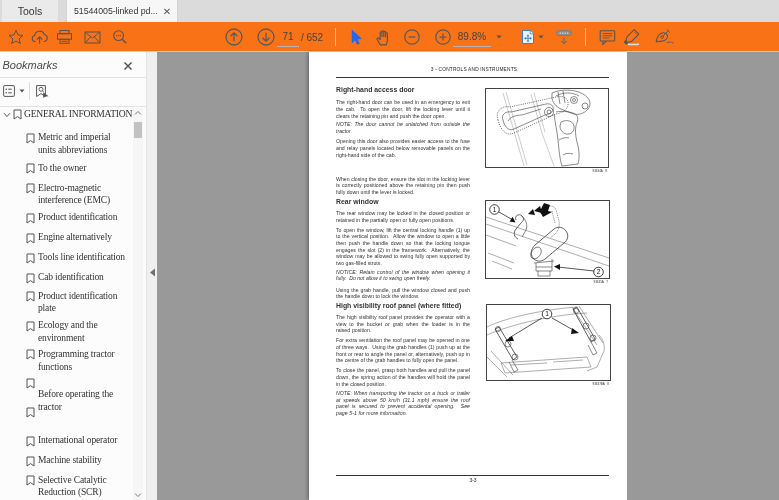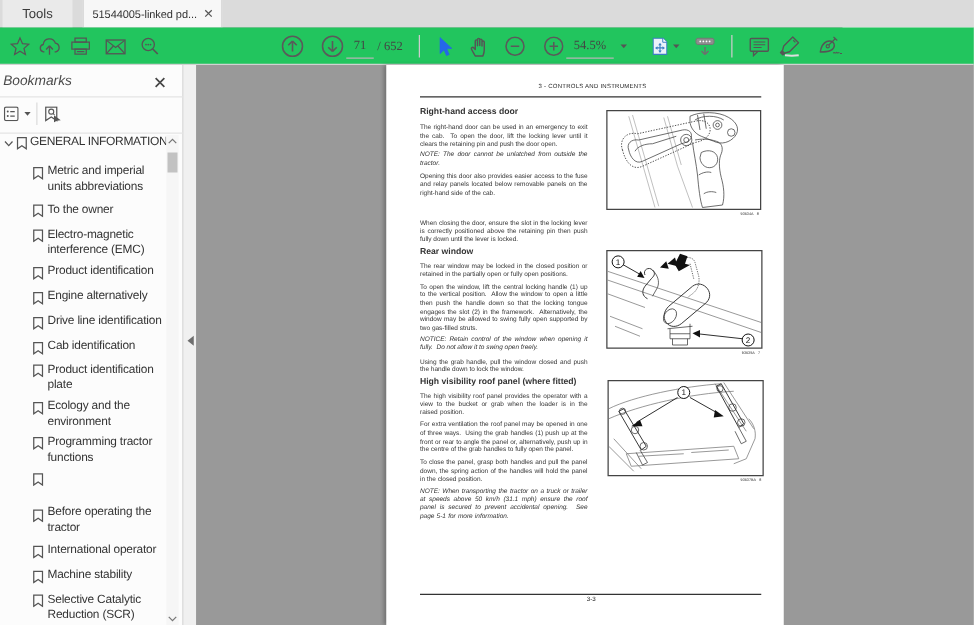--- a/index.html
+++ b/index.html
@@ -4,32 +4,32 @@
 <style>
 * { margin:0; padding:0; box-sizing:border-box; }
 html,body { width:779px; height:500px; overflow:hidden; font-family:"Liberation Sans", sans-serif; }
 #app { position:absolute; left:0; top:0; width:674px; height:500px; background:#999999; }
 
 #tabbar { position:absolute; left:0; top:0; width:779px; height:22px; background:#dbdbdb; }
 #tab-tools { position:absolute; left:2px; top:0; width:56px; height:22px; background:#eaeaea; color:#3a3a3a; font-size:10.5px; text-align:center; line-height:23px; }
 #tab-doc { position:absolute; left:66px; top:0; width:112px; white-space:nowrap; overflow:hidden; height:22px; background:#f7f7f7; border-left:1px solid #d2d2d2; border-right:1px solid #d2d2d2; color:#333; font-size:8.8px; line-height:23px; padding-left:7px; letter-spacing:-0.05px; }
 #tab-doc .x { position:absolute; right:6px; top:0; color:#555; font-size:10px; }
 
-#toolbar { position:absolute; left:0; top:22px; width:779px; height:30px; background:#22c55e; border-bottom:1px solid #d1d1d1;font-family:Liberation Serif, serif; }
+#toolbar { position:absolute; left:0; top:22px; width:779px; height:30px; background:#f97316; border-bottom:1px solid #d1d1d1; }
 .ti { position:absolute; top:0; height:30px; display:flex; align-items:center; justify-content:center; }
 .tsep { position:absolute; top:6px; width:1px; height:18px; background:#cccccc; }
 .tbtxt { color:#444; font-size:10px; }
 
 #sidebar { position:absolute; left:0; top:52px; width:146px; height:448px; background:#fcfcfc; }
 #sb-head { position:absolute; left:0; top:0; width:146px; height:25px;font-style:italic; }
 #sb-head .t { position:absolute; left:2.5px; top:7px; font-size:11px; color:#4a4a4a; }
 .sbline { position:absolute; left:0; width:146px; height:1px; background:#e3e3e3; }
 #sb-icons { position:absolute; left:0; top:26px; width:146px; height:28px; }
 #sb-list { position:absolute; left:0; top:56px; width:133px; height:392px; overflow:hidden; }
-.bi { position:absolute; color:#333333; font-size:9.5px; line-height:12.8px; white-space:nowrap; letter-spacing:-0.15px; }
+.bi { position:absolute; color:#333333; font-size:9.5px; line-height:12.8px; white-space:nowrap; letter-spacing:-0.15px;font-family:Liberation Serif, serif; }
 .bmk { position:absolute; width:9px; height:11px; }
 
 #sb-scroll { position:absolute; left:133px; top:56px; width:10px; height:392px; background:#f6f6f6; }
 #sb-thumb { position:absolute; left:1px; top:14px; width:8px; height:16px; background:#c2c2c2; }
 
 #splitter { position:absolute; left:146px; top:52px; width:11px; height:448px; background:#f0f0f0; border-left:1px solid #e2e2e2; }
 
 #docarea { position:absolute; left:157px; top:52px; width:622px; height:448px; background:#999999; }
 #page { position:absolute; left:152px; top:0; width:318px; height:448px; background:#ffffff; box-shadow:-2px 0 3px rgba(0,0,0,0.25); }
 
@@ -113,21 +113,21 @@
           <circle cx="8" cy="8" r="7.2" fill="none" stroke="#5a5a5a" stroke-width="1.25"></circle>
           <path d="M4.6 8 h6.8" stroke="#5a5a5a" stroke-width="1.25"></path>
         </svg>
       </div>
     <div class="ti" style="left:435px;width:16px">
         <svg width="16" height="16" viewBox="0 0 16 16">
           <circle cx="8" cy="8" r="7.2" fill="none" stroke="#5a5a5a" stroke-width="1.25"></circle>
           <path d="M4.6 8 h6.8 M8 4.6 v6.8" stroke="#5a5a5a" stroke-width="1.25"></path>
         </svg>
       </div>
-    <div class="ti tbtxt" style="left:453px;width:38px;border-bottom:1px solid #b5b5b5;height:20px;top:5px">54.5%</div>
+    <div class="ti tbtxt" style="left:453px;width:38px;border-bottom:1px solid #b5b5b5;height:20px;top:5px">89.8%</div>
     <div class="ti" style="left:496px;width:6px">
         <svg width="6" height="4" viewBox="0 0 6 4">
           <path d="M0.4 0.5 L3 3.5 L5.6 0.5 Z" fill="#555555"></path>
         </svg>
       </div>
     <div class="ti" style="left:522px;width:12px">
         <svg width="12" height="14" viewBox="0 0 12 14">
           <path d="M0.5 0.5 H8.2 L11.5 3.8 V13.5 H0.5 Z" fill="#eaf2fb" stroke="#3c7fc4" stroke-width="1"></path>
           <path d="M8.2 0.5 V3.8 H11.5" fill="#fff" stroke="#3c7fc4" stroke-width="0.8"></path>
           <path d="M6 4.2 L7.4 6.2 H4.6 Z M6 12.4 L4.6 10.4 H7.4 Z M2 8.3 L4 6.9 V9.7 Z M10 8.3 L8 6.9 V9.7 Z" fill="#3c7fc4"></path>
@@ -225,21 +225,21 @@
           <path d="M1 1 H8 V10 L4.5 7.6 L1 10 Z" fill="none" stroke="#555555" stroke-width="1.0"></path>
         </svg>
       <div class="bi" style="left:38px;top:103.2px">Product identification</div>
       <svg class="bmk" style="left:26px;top:124.5px" width="9" height="11" viewBox="0 0 9 11">
           <path d="M1 1 H8 V10 L4.5 7.6 L1 10 Z" fill="none" stroke="#555555" stroke-width="1.0"></path>
         </svg>
       <div class="bi" style="left:38px;top:123.2px">Engine alternatively</div>
       <svg class="bmk" style="left:26px;top:144.5px" width="9" height="11" viewBox="0 0 9 11">
           <path d="M1 1 H8 V10 L4.5 7.6 L1 10 Z" fill="none" stroke="#555555" stroke-width="1.0"></path>
         </svg>
-      <div class="bi" style="left:38px;top:143.2px">Drive line identification</div>
+      <div class="bi" style="left:38px;top:143.2px">Tools line identification</div>
       <svg class="bmk" style="left:26px;top:164.5px" width="9" height="11" viewBox="0 0 9 11">
           <path d="M1 1 H8 V10 L4.5 7.6 L1 10 Z" fill="none" stroke="#555555" stroke-width="1.0"></path>
         </svg>
       <div class="bi" style="left:38px;top:163.2px">Cab identification</div>
       <svg class="bmk" style="left:26px;top:182.9px" width="9" height="11" viewBox="0 0 9 11">
           <path d="M1 1 H8 V10 L4.5 7.6 L1 10 Z" fill="none" stroke="#555555" stroke-width="1.0"></path>
         </svg>
       <div class="bi" style="left:38px;top:181.6px">Product identification<br>plate</div>
       <svg class="bmk" style="left:26px;top:212.5px" width="9" height="11" viewBox="0 0 9 11">
           <path d="M1 1 H8 V10 L4.5 7.6 L1 10 Z" fill="none" stroke="#555555" stroke-width="1.0"></path>
@@ -248,21 +248,21 @@
       <svg class="bmk" style="left:26px;top:241.3px" width="9" height="11" viewBox="0 0 9 11">
           <path d="M1 1 H8 V10 L4.5 7.6 L1 10 Z" fill="none" stroke="#555555" stroke-width="1.0"></path>
         </svg>
       <div class="bi" style="left:38px;top:240.0px">Programming tractor<br>functions</div>
       <svg class="bmk" style="left:26px;top:270.1px" width="9" height="11" viewBox="0 0 9 11">
           <path d="M1 1 H8 V10 L4.5 7.6 L1 10 Z" fill="none" stroke="#555555" stroke-width="1.0"></path>
         </svg>
       <svg class="bmk" style="left:26px;top:298.9px" width="9" height="11" viewBox="0 0 9 11">
           <path d="M1 1 H8 V10 L4.5 7.6 L1 10 Z" fill="none" stroke="#555555" stroke-width="1.0"></path>
         </svg>
-      <div class="bi" style="left:38px;top:296px">Before operating the<br>tractor</div>
+      <div class="bi" style="left:38px;top:280px">Before operating the<br>tractor</div>
       <svg class="bmk" style="left:26px;top:327.7px" width="9" height="11" viewBox="0 0 9 11">
           <path d="M1 1 H8 V10 L4.5 7.6 L1 10 Z" fill="none" stroke="#555555" stroke-width="1.0"></path>
         </svg>
       <div class="bi" style="left:38px;top:326.4px">International operator</div>
       <svg class="bmk" style="left:26px;top:347.7px" width="9" height="11" viewBox="0 0 9 11">
           <path d="M1 1 H8 V10 L4.5 7.6 L1 10 Z" fill="none" stroke="#555555" stroke-width="1.0"></path>
         </svg>
       <div class="bi" style="left:38px;top:346.4px">Machine stability</div>
       <svg class="bmk" style="left:26px;top:366.9px" width="9" height="11" viewBox="0 0 9 11">
           <path d="M1 1 H8 V10 L4.5 7.6 L1 10 Z" fill="none" stroke="#555555" stroke-width="1.0"></path>

